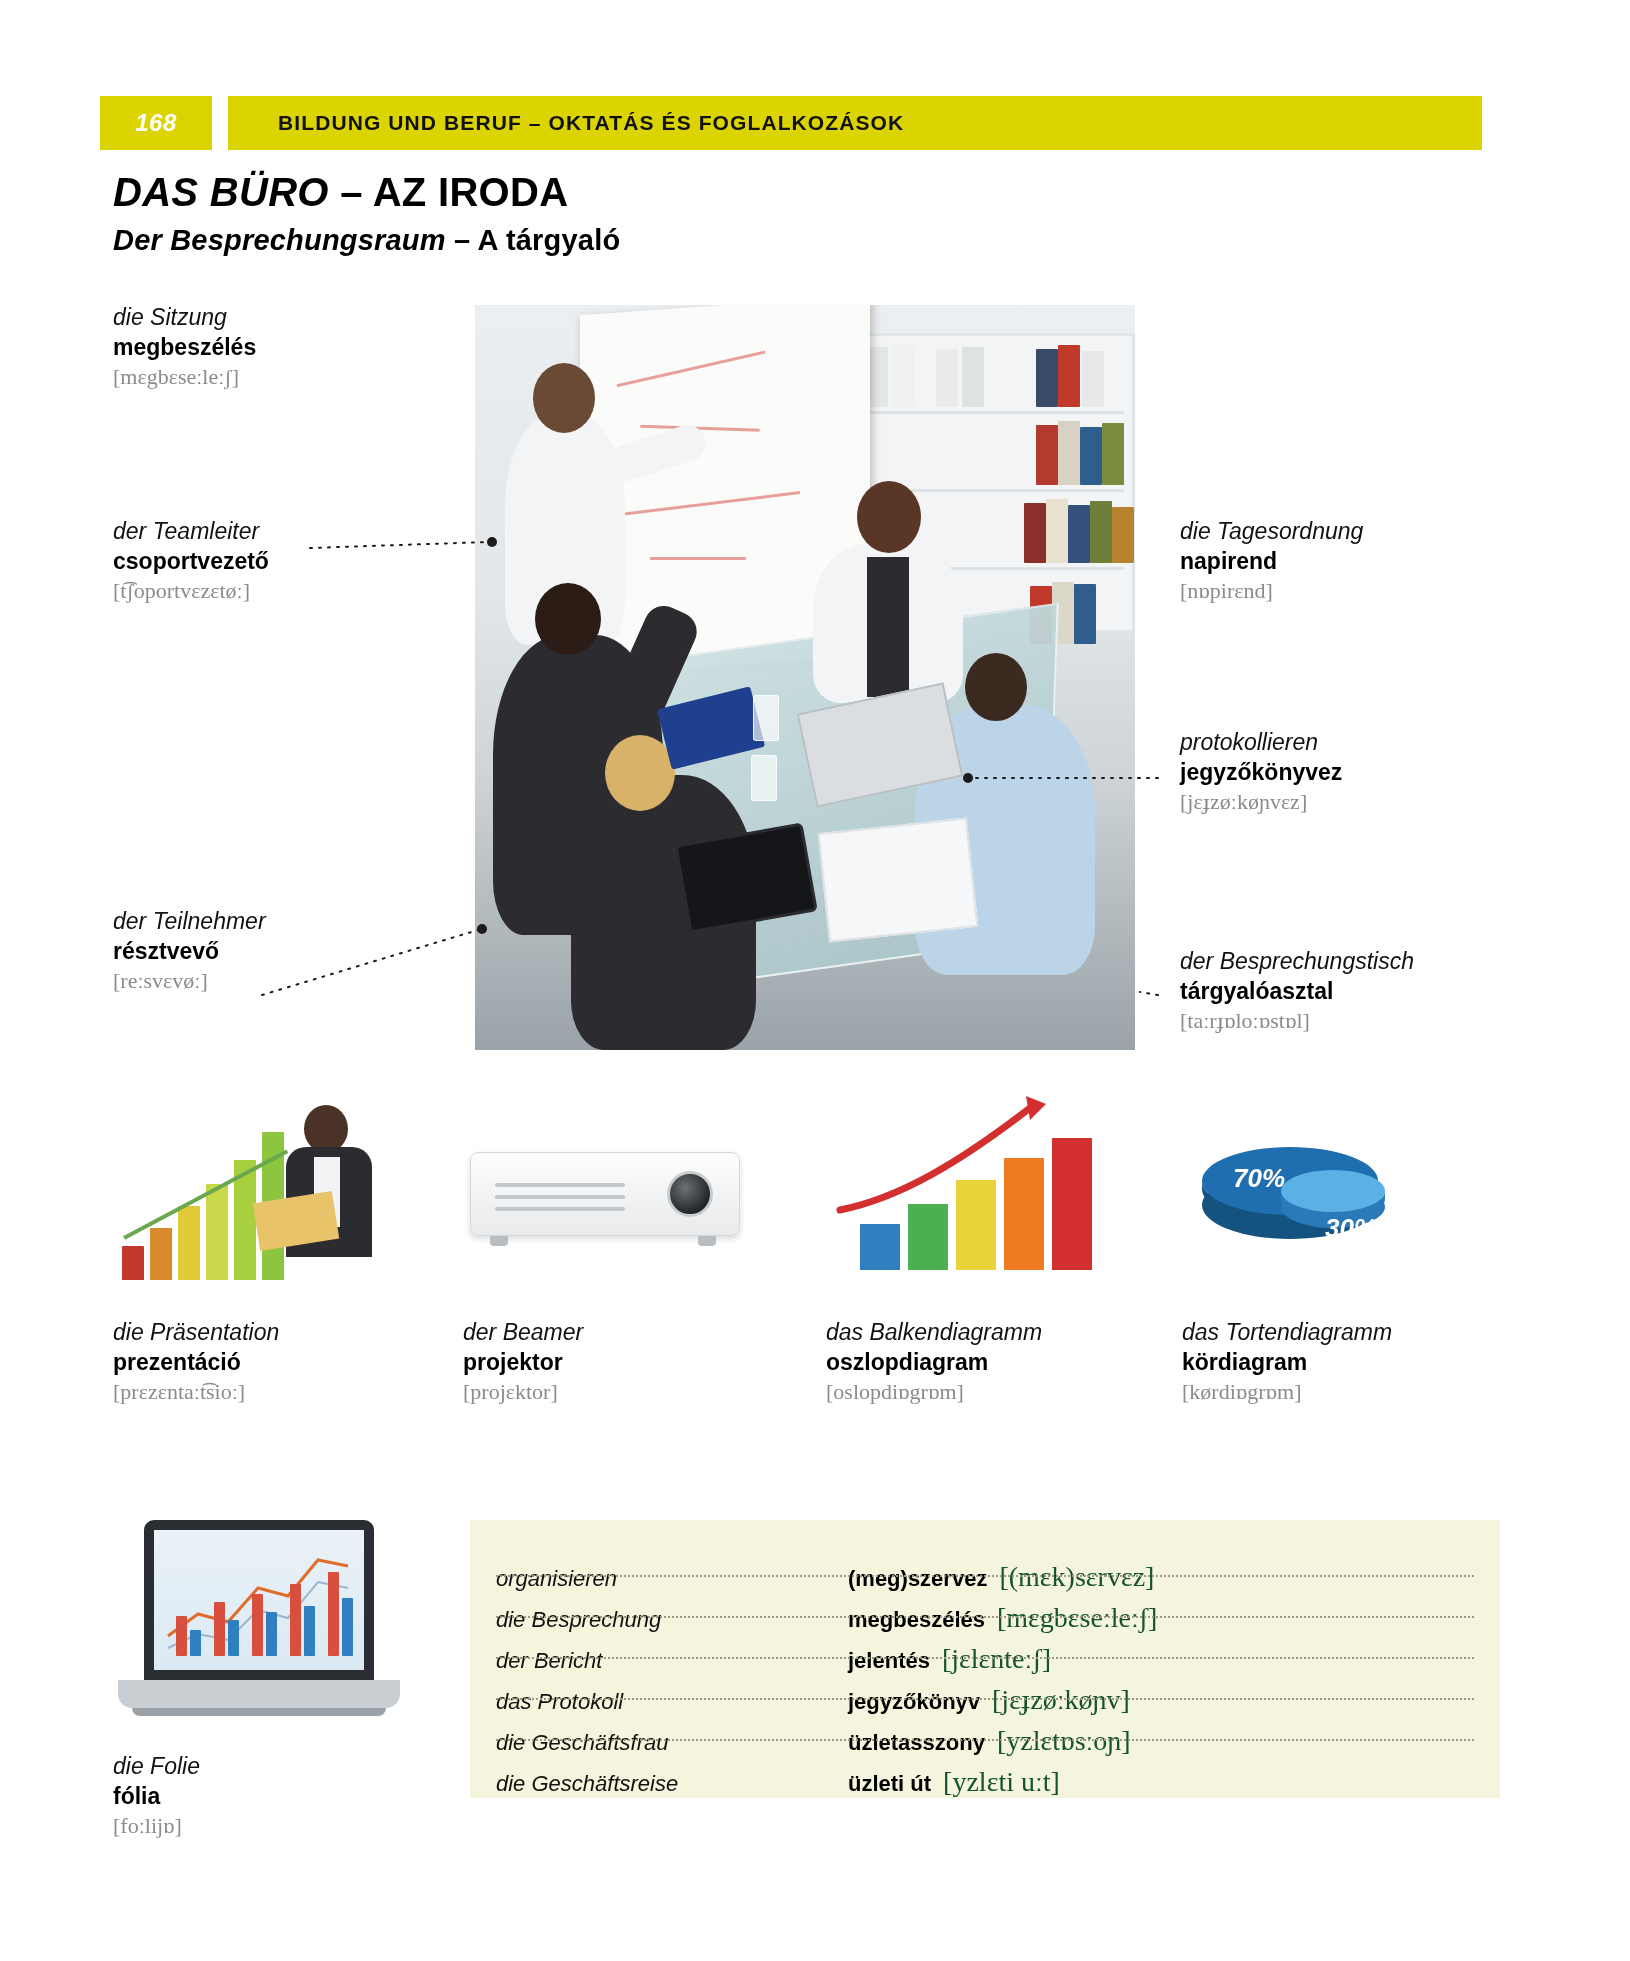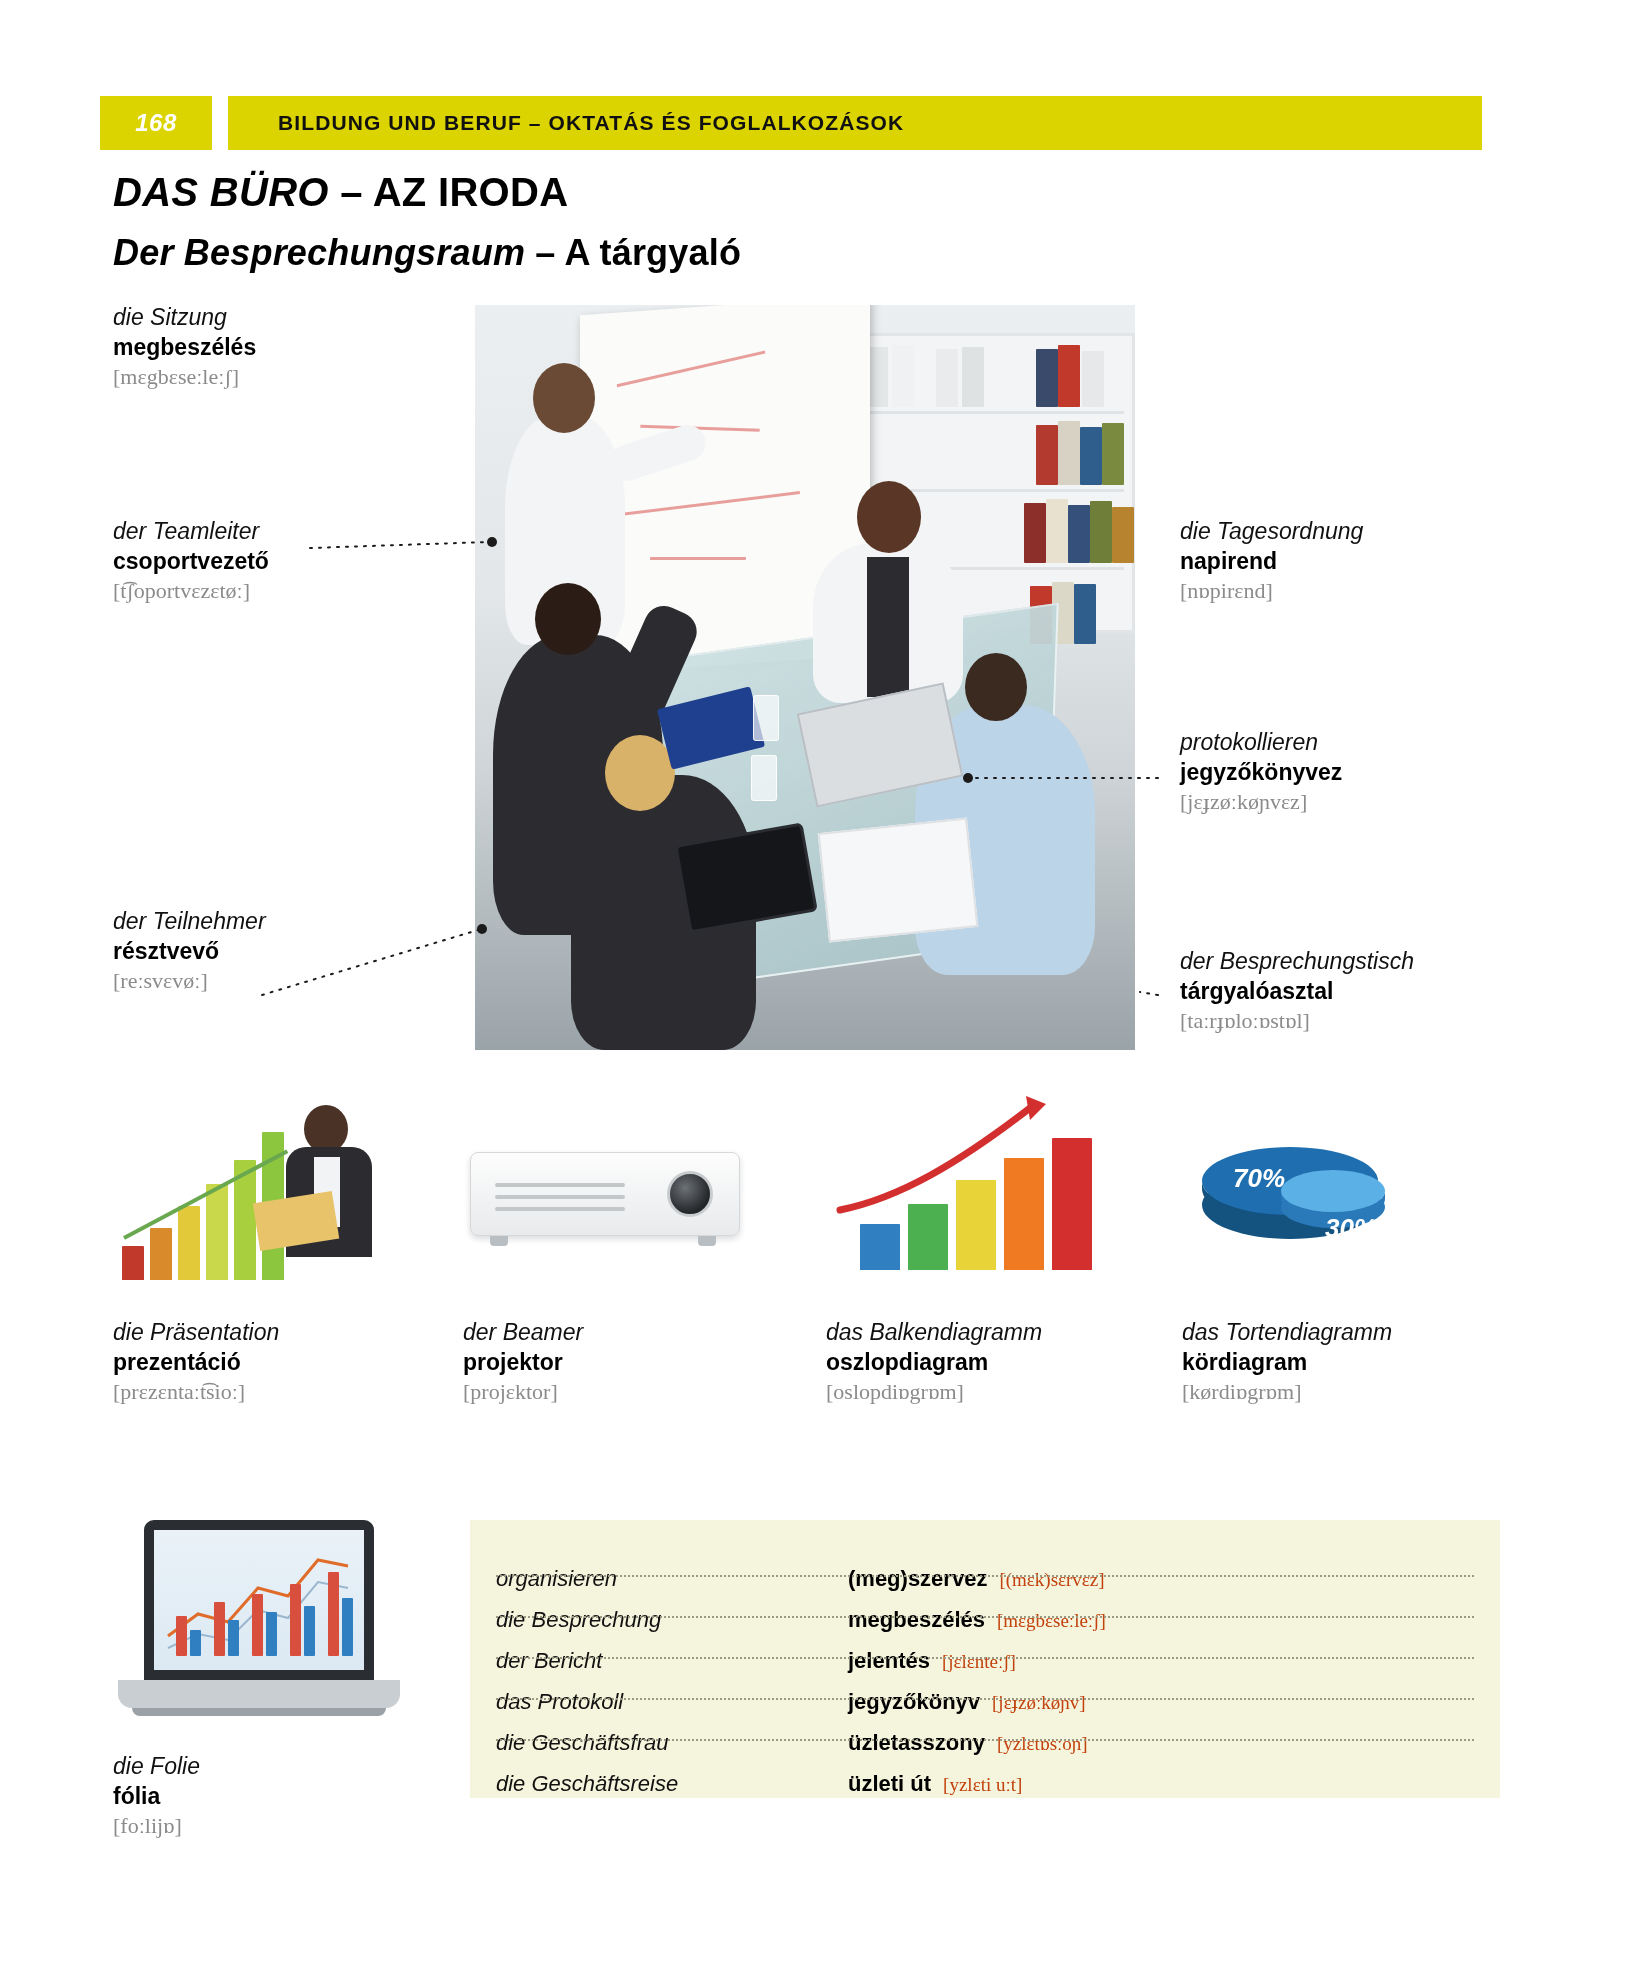--- a/index.html
+++ b/index.html
@@ -16,21 +16,21 @@
   .page-num-box { width: 112px; background: #dcd400; display: flex; align-items: center; justify-content: center; }
   .page-num { color: #ffffff; font-size: 24px; font-weight: bold; font-style: italic; letter-spacing: .5px; }
   .band-gap { width: 16px; background: #ffffff; }
   .band-title-box { width: 1254px; background: #dcd400; display: flex; align-items: center; padding-left: 50px; }
   .band-title { font-size: 21px; font-weight: bold; letter-spacing: 1.1px; color: #111; }
   .band-title .de { }
 
   
   .main-title { position: absolute; left: 113px; top: 170px; font-size: 40px; font-weight: bold; letter-spacing: .3px; }
   .main-title .de { font-style: italic; }
-  .sub-title { position: absolute; left: 113px; top: 232px; font-size: 36px; letter-spacing: .2px; }
+  .sub-title { position: absolute; left: 113px; top: 224px; font-size: 29px; letter-spacing: .2px; }
   .sub-title .de { font-style: italic; }
 
   
   .vocab { position: absolute; line-height: 1.30; }
   .v-de { font-size: 23px; font-style: italic; color: #111; white-space: nowrap; }
   .v-hu { font-size: 23px; font-weight: bold; color: #000; white-space: nowrap; }
   .v-ipa { font-family: "Liberation Serif", serif; font-size: 22px; color: #8b8b8b; white-space: nowrap; }
 
   
   .photo { position: absolute; left: 475px; top: 305px; width: 660px; height: 745px; overflow: hidden; background: #b9c0c4; }
@@ -75,21 +75,21 @@
   .lap-inner { width: 100%; height: 100%; background: linear-gradient(180deg,#eaf2f8,#dce9f3); position: relative; overflow: hidden; }
   .lap-base { position: absolute; background: #c9ced3; border-radius: 0 0 14px 14px; }
   .lap-bar { position: absolute; bottom: 14px; border-radius: 1px; }
 
   
   .wordlist { position: absolute; left: 470px; top: 1520px; width: 1030px; background: #f5f4dc; padding: 14px 0 18px 0; }
   .wl-row { display: flex; align-items: baseline; height: 41px; padding: 0 26px; position: relative; }
   .wl-row + .wl-row::before { content: ""; position: absolute; left: 26px; right: 26px; top: 0; height: 0; border-top: 2px dotted #9a9a84; }
   .wl-de { width: 352px; font-size: 22px; font-style: italic; color: #111; }
   .wl-hu { font-size: 22px; font-weight: bold; color: #000; margin-top: 32px; }
-  .wl-ipa { font-family: "Liberation Serif", serif; font-size: 19px; color: #c2410c; margin-left: 12px; }
+  .wl-ipa { font-family: "Liberation Serif", serif; font-size: 28px; color: #14532d; margin-left: 12px; }
 </style>
 </head>
 <body>
 
 <div class="header-band">
   <div class="page-num-box">
     <span class="page-num">168</span>
   </div>
   <div class="band-gap"></div>
   <div class="band-title-box">

